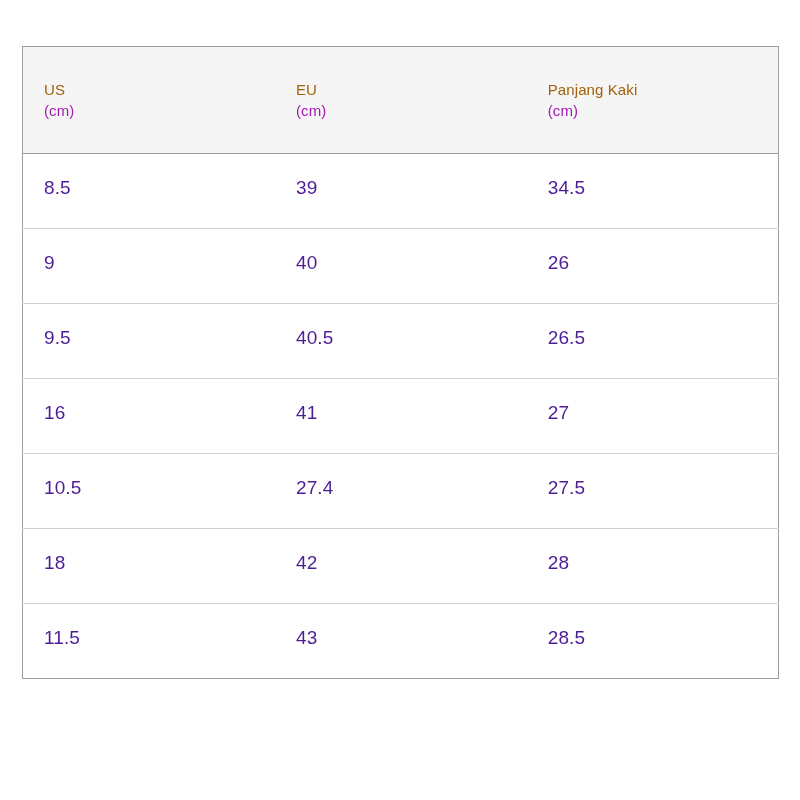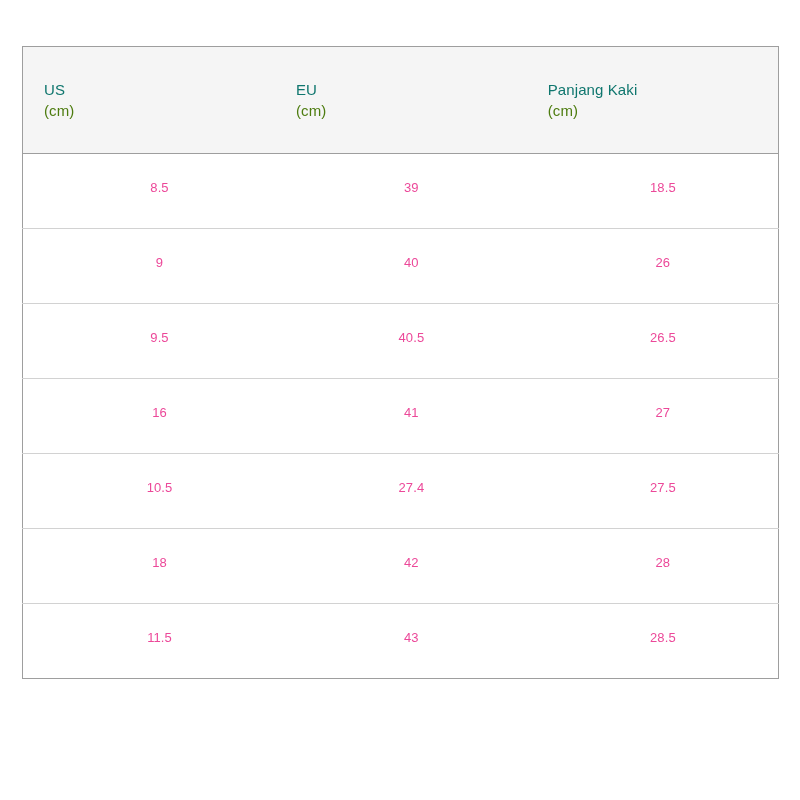--- a/index.html
+++ b/index.html
@@ -55,47 +55,47 @@
     vertical-align: middle;
     font-weight: normal;
     border-bottom: 1px solid #9e9e9e;
     box-sizing: border-box;
   }
 
   .header-label {
     display: block;
     font-size: 15px;
     line-height: 21px;
-    color: #0f766e;
+    color: #a16207;
     letter-spacing: 0.1px;
     white-space: nowrap;
   }
 
   .header-unit {
     display: block;
     font-size: 15px;
     line-height: 21px;
-    color: #4d7c0f;
+    color: #a21caf;
     letter-spacing: 0.1px;
     white-space: nowrap;
   }
 
   tbody tr.data-row {
     background: #ffffff;
   }
 
   tbody tr.data-row td.data-cell {
     height: 75px;
     padding: 0 0 0 21px;
     margin: 0;
-    text-align: center;
+    text-align: left;
     vertical-align: middle;
-    font-size: 13px;
+    font-size: 19px;
     line-height: 20px;
-    color: #ec4899;
+    color: #4c1d95;
     letter-spacing: 0.1px;
     border-bottom: 1px solid #d2d2d2;
     box-sizing: border-box;
   }
 
   tbody tr.data-row:last-child td.data-cell {
     border-bottom: none;
   }
 
   .cell-text {
@@ -131,21 +131,21 @@
             <span class="header-label">Panjang Kaki</span>
             <span class="header-unit">(cm)</span>
           </th>
         </tr>
       </thead>
 
       <tbody>
         <tr class="data-row">
           <td class="data-cell"><span class="cell-text">8.5</span></td>
           <td class="data-cell"><span class="cell-text">39</span></td>
-          <td class="data-cell"><span class="cell-text">18.5</span></td>
+          <td class="data-cell"><span class="cell-text">34.5</span></td>
         </tr>
         <tr class="data-row">
           <td class="data-cell"><span class="cell-text">9</span></td>
           <td class="data-cell"><span class="cell-text">40</span></td>
           <td class="data-cell"><span class="cell-text">26</span></td>
         </tr>
         <tr class="data-row">
           <td class="data-cell"><span class="cell-text">9.5</span></td>
           <td class="data-cell"><span class="cell-text">40.5</span></td>
           <td class="data-cell"><span class="cell-text">26.5</span></td>

